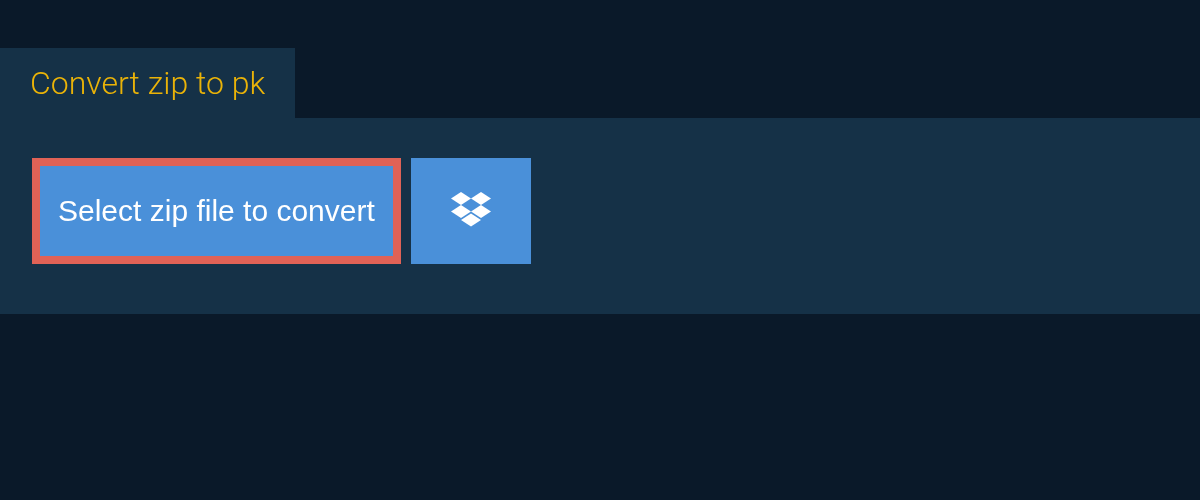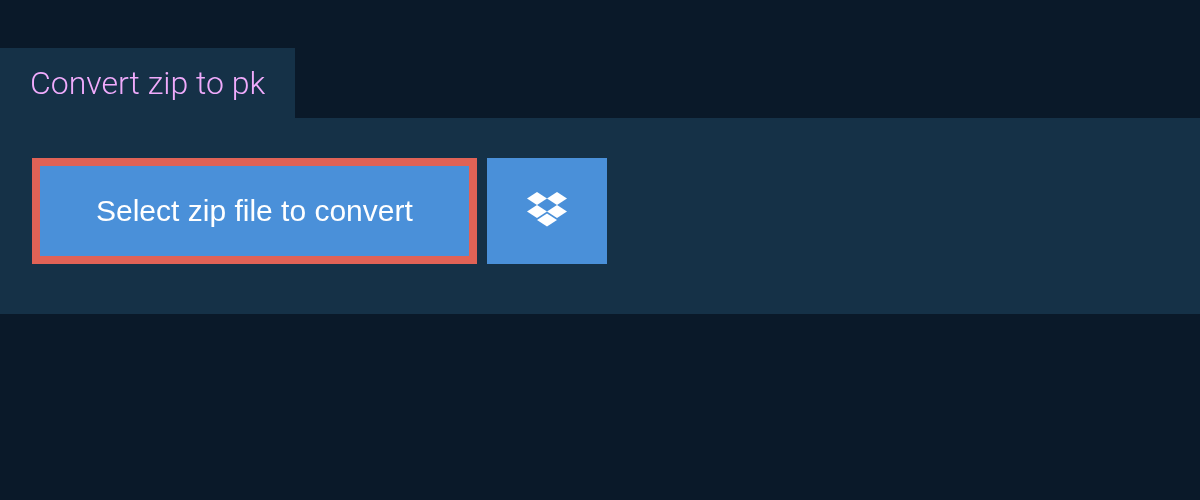--- a/index.html
+++ b/index.html
@@ -14,42 +14,42 @@
       font-family: -apple-system, BlinkMacSystemFont, "Segoe UI", Roboto, Helvetica, Arial, sans-serif;
       overflow: hidden;
     }
     .tab-container {
       padding-top: 48px;
     }
     .tab {
       display: inline-block;
       background: #153147;
       padding: 16px 30px;
-      color: #f0abfc;
+      color: #eab308;
       font-size: 32px;
       font-weight: 300;
       margin-left: 0;
     }
     .panel {
       background: #153147;
       padding: 40px 32px 50px 32px;
       width: 100%;
     }
     .button-row {
       display: flex;
       gap: 10px;
       align-items: stretch;
     }
     .select-button {
       background: #4a90d9;
       border: 8px solid #e06256;
       color: #ffffff;
       font-size: 30px;
       font-weight: 300;
-      padding: 28px 56px;
+      padding: 28px 18px;
       cursor: pointer;
       display: flex;
       align-items: center;
       justify-content: center;
     }
     .dropbox-button {
       background: #4a90d9;
       border: none;
       width: 120px;
       cursor: pointer;

